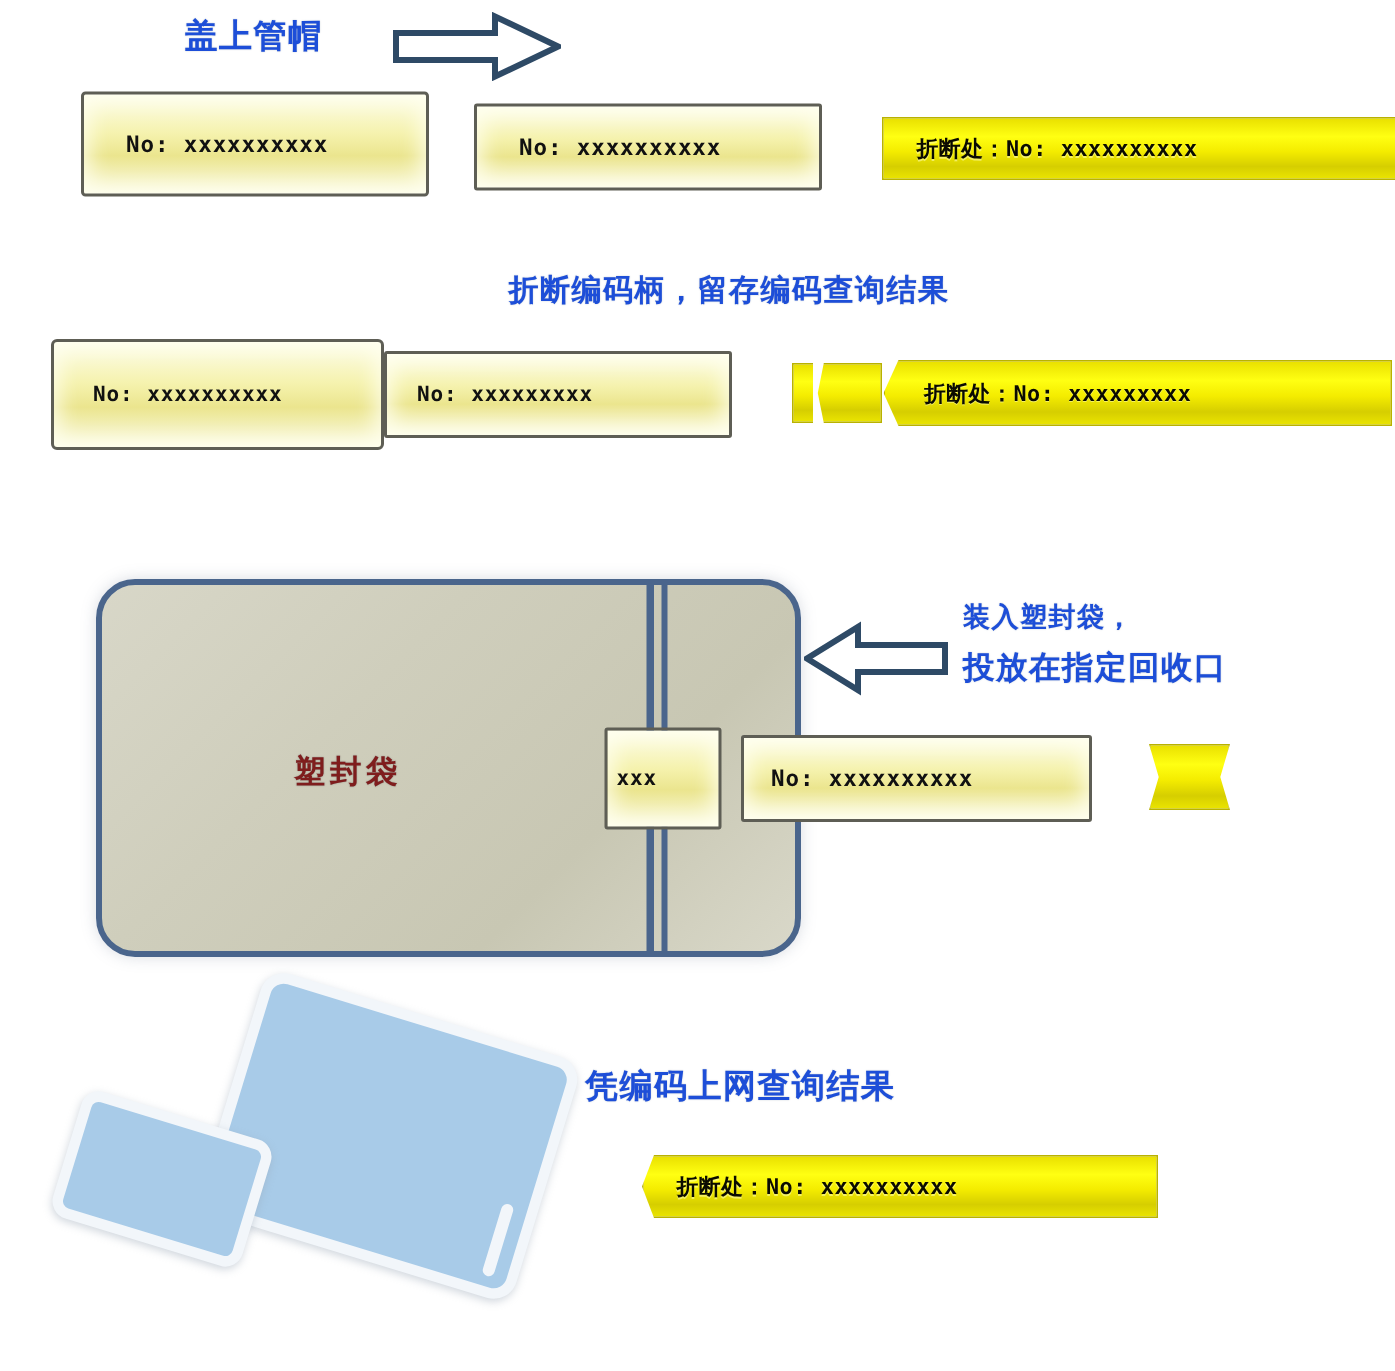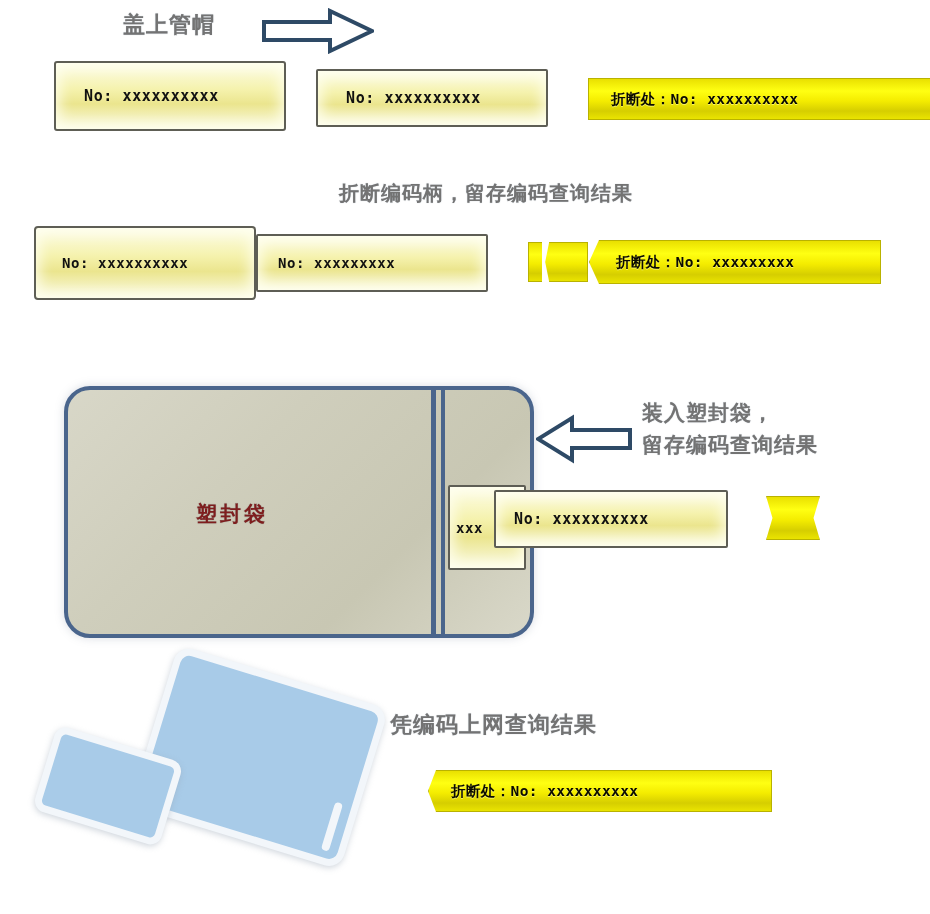--- a/index.html
+++ b/index.html
@@ -8,21 +8,21 @@
     background:#ffffff;
     font-family:"Liberation Sans","DejaVu Sans",sans-serif;
     overflow:hidden;
     position:relative;
   }
   .stage{position:relative;width:930px;height:914px;}
   .abs{position:absolute;}
 
   
   .anno{
-    color:#737373;
+    color:#1d4ed8;
     font-family:"DejaVu Sans","Liberation Sans",sans-serif;
     font-weight:700;
     letter-spacing:1px;
     white-space:pre;
     line-height:1.32;
     text-shadow:0 0 1px rgba(46,74,102,.35);
   }
 
   
   .arrow svg{display:block;}
@@ -136,53 +136,53 @@
     <span class="tube-txt" style="padding-left:20px;font-size:14px;">No: xxxxxxxxx</span>
   </div>
 
   <div class="abs stem" style="left:488px;top:242px;width:60px;height:40px;">
     <span class="stem-txt"></span>
   </div>
 
   <div class="abs" style="left:542px;top:238px;width:8px;height:48px;background:#ffffff;
        clip-path:polygon(0 0,100% 0,40% 50%,100% 100%,0 100%);"></div>
 
-  <div class="abs stem" style="left:549px;top:240px;width:292px;height:44px;
+  <div class="abs stem" style="left:549px;top:240px;width:339px;height:44px;
        clip-path:polygon(10px 0,100% 0,100% 100%,10px 100%,0 50%);">
     <span class="stem-txt" style="padding-left:26px;"><span>折断处：</span><span class="mono">No: xxxxxxxxx</span></span>
   </div>
 
   <div class="abs bag" style="left:64px;top:386px;width:470px;height:252px;">
   </div>
   <div class="abs bag-seam" style="left:431px;top:390px;width:5px;height:244px;"></div>
   <div class="abs bag-seam" style="left:441px;top:390px;width:4px;height:244px;"></div>
 
   <div class="abs bag-label" style="left:196px;top:500px;">塑封袋</div>
 
-  <div class="abs tube" style="left:448px;top:485px;width:78px;height:85px;border-radius:2px;border-width:2px;">
+  <div class="abs tube" style="left:403px;top:485px;width:78px;height:68px;border-radius:2px;border-width:2px;">
     <span class="tube-txt" style="padding-left:6px;font-size:14px;">xxx</span>
   </div>
 
   <div class="abs tube" style="left:494px;top:490px;width:234px;height:58px;border-radius:2px;">
     <span class="tube-txt" style="padding-left:18px;font-size:15px;">No: xxxxxxxxxx</span>
   </div>
 
   <div class="abs stem" style="left:726px;top:496px;width:54px;height:44px;
        clip-path:polygon(0 0,100% 0,88% 50%,100% 100%,0 100%,12% 50%);">
     <span class="stem-txt"></span>
   </div>
 
   <div class="abs arrow" style="left:536px;top:414px;width:96px;height:50px;">
     <svg width="96" height="50" viewBox="0 0 96 50">
       <polygon points="94,16 36,16 36,4 2,25 36,46 36,34 94,34" fill="#ffffff" stroke="#2e4a66" stroke-width="4" stroke-linejoin="miter"></polygon>
     </svg>
   </div>
 
-  <div class="abs anno" style="left:642px;top:400px;font-size:21px;">装入塑封袋，</div>
-  <div class="abs anno" style="left:642px;top:432px;font-size:21px;">留存编码查询结果</div>
+  <div class="abs anno" style="left:642px;top:400px;font-size:18px;">装入塑封袋，</div>
+  <div class="abs anno" style="left:642px;top:432px;font-size:21px;">投放在指定回收口</div>
 
   <div class="abs" style="left:140px;top:672px;width:220px;height:230px;transform:rotate(17deg);transform-origin:50% 50%;">
     <div class="dev" style="position:absolute;left:0;top:0;width:220px;height:168px;border-radius:16px;"></div>
     <div class="dev-slot" style="left:196px;top:104px;width:8px;height:50px;"></div>
   </div>
 
   <div class="abs" style="left:42px;top:742px;width:132px;height:88px;transform:rotate(17deg);transform-origin:50% 50%;">
     <div class="dev" style="position:absolute;left:0;top:0;width:132px;height:88px;border-radius:12px;"></div>
   </div>
 

